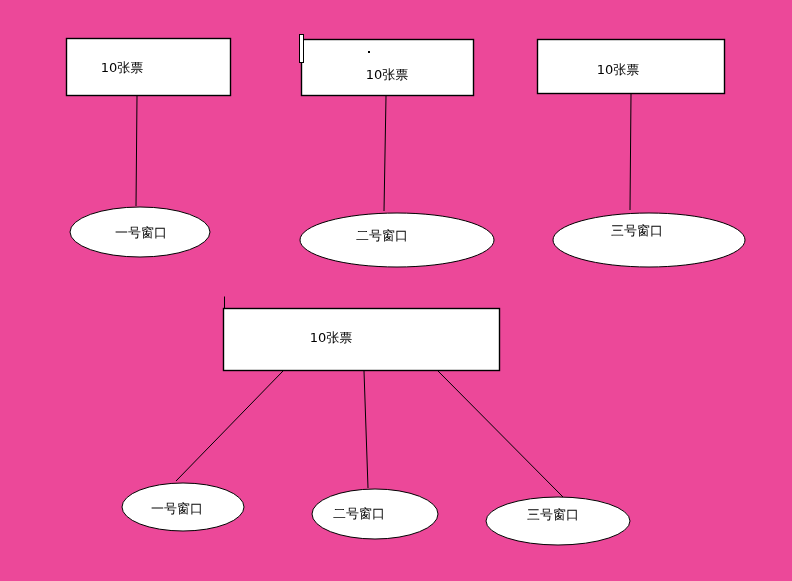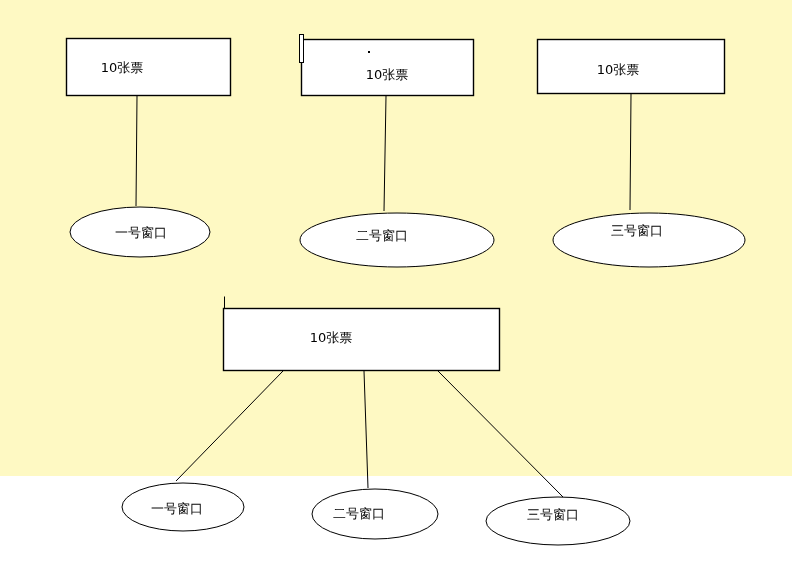--- a/index.html
+++ b/index.html
@@ -6,22 +6,22 @@
     margin: 0;
     padding: 0;
     width: 792px;
     height: 581px;
     background: #ffffff;
     overflow: hidden;
   }
   .canvas-wrap {
     position: relative;
     width: 792px;
-    height: 476px;
-    background: #fef9c3;
+    height: 581px;
+    background: #ec4899;
   }
   svg { display: block; }
   .shape {
     fill: #ffffff;
     stroke: #000000;
   }
   .box   { stroke-width: 1.4; }
   .oval  { stroke-width: 1; }
   .edge  {
     stroke: #000000;

